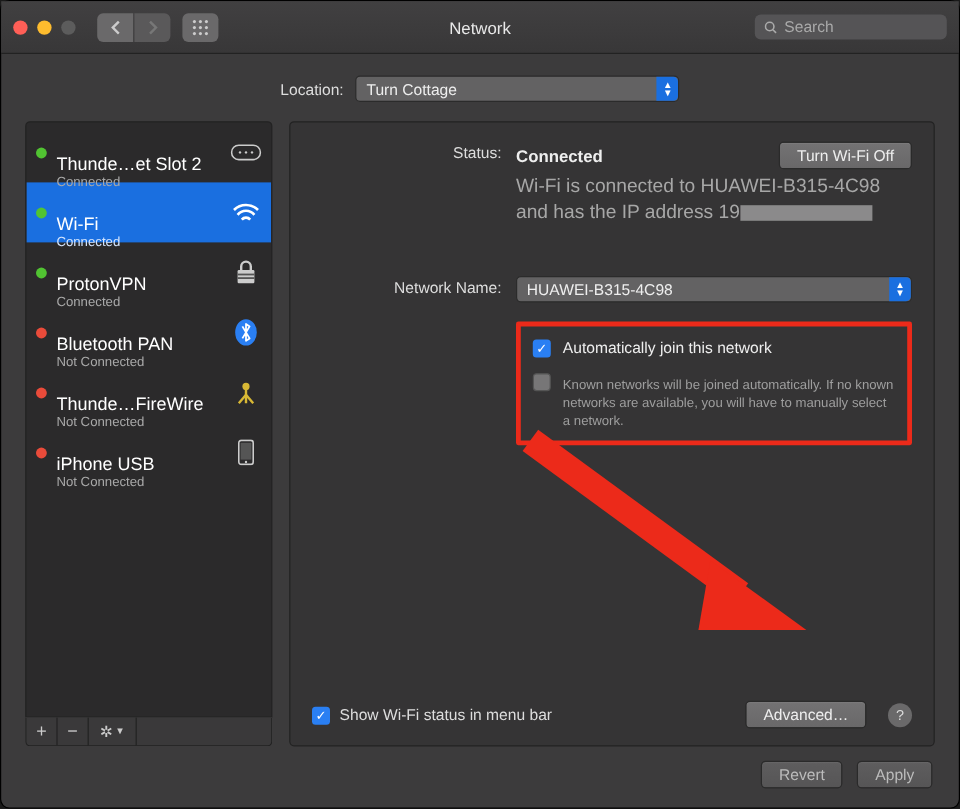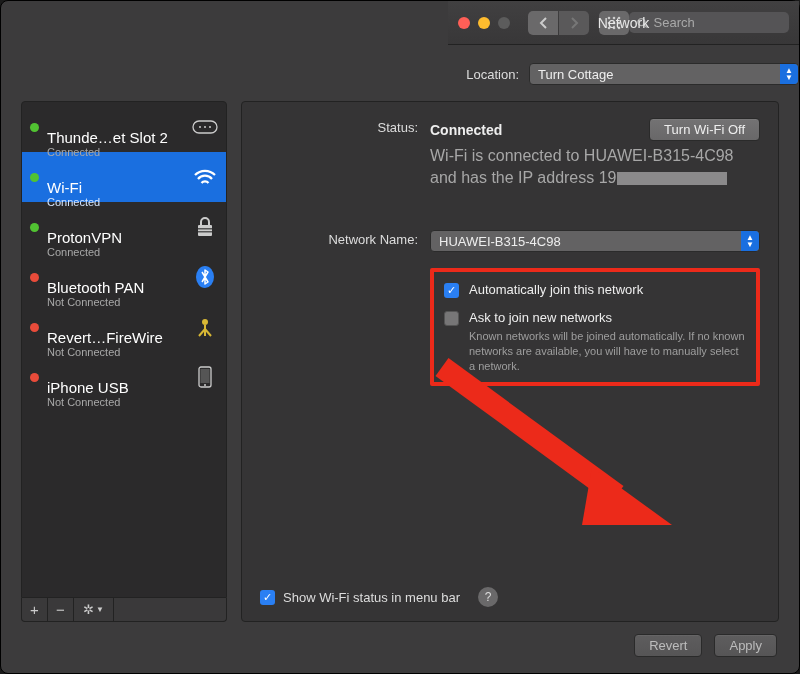--- a/index.html
+++ b/index.html
@@ -13,21 +13,20 @@
     overflow: hidden;
   }
   .window {
     width: 800px;
     height: 674px;
     background: #3c3b3c;
     border: 1px solid #000;
     border-radius: 8px;
     display: flex;
     flex-direction: column;
-    align-items: flex-end;
   }
   .titlebar {
     height: 44px;
     background: linear-gradient(#414041, #383738);
     border-bottom: 1px solid #222;
     display: flex;
     align-items: center;
     padding: 0 10px;
     position: relative;
   }
@@ -378,21 +377,21 @@
             <svg width="22" height="24" viewBox="0 0 22 24">
                 <ellipse cx="11" cy="12" rx="9" ry="11" fill="#2a7ff3"></ellipse>
                 <path d="M8 7 L14 17 L11 19 L11 5 L14 7 L8 17" stroke="#fff" stroke-width="1.5" fill="none" stroke-linejoin="round"></path>
               </svg>
           </div>
         </div>
 
         <div class="sb-item">
           <span class="status-dot red"></span>
           <div class="sb-text">
-            <div class="sb-name">Revert…FireWire</div>
+            <div class="sb-name">Thunde…FireWire</div>
             <div class="sb-status">Not Connected</div>
           </div>
           <div class="sb-icon">
             <svg width="18" height="22" viewBox="0 0 18 22">
                 <circle cx="9" cy="6" r="3" fill="#d8b835"></circle>
                 <line x1="9" y1="9" x2="9" y2="20" stroke="#d8b835" stroke-width="2"></line>
                 <line x1="9" y1="13" x2="3" y2="20" stroke="#d8b835" stroke-width="2"></line>
                 <line x1="9" y1="13" x2="15" y2="20" stroke="#d8b835" stroke-width="2"></line>
               </svg>
           </div>
@@ -452,39 +451,39 @@
       <div class="highlight-box">
         <div class="check-row">
           <div class="checkbox checked">✓</div>
           <div>
             <div class="check-text">Automatically join this network</div>
           </div>
         </div>
         <div class="check-row">
           <div class="checkbox unchecked"></div>
           <div>
-            <div class="check-text">Ask to join new networks</div>
             <div class="check-desc">Known networks will be joined automatically. If no known networks are available, you will have to manually select a network.</div>
           </div>
         </div>
       </div>
 
       <svg class="arrow-annotation" width="260" height="200" viewBox="0 0 260 200">
         <defs>
             <marker id="ah" markerWidth="1" markerHeight="1" refX="0" refY="0"></marker>
           </defs>
         <line x1="20" y1="20" x2="195" y2="148" stroke="#ec2a1a" stroke-width="22"></line>
         <polygon points="170,120 250,178 160,178" fill="#ec2a1a"></polygon>
       </svg>
 
       <div class="bottom-row">
         <div class="bottom-check">
           <div class="checkbox checked">✓</div>
           <span>Show Wi-Fi status in menu bar</span>
         </div>
+        <button class="btn" style="margin-left:auto">Advanced…</button>
         <div class="help-btn">?</div>
       </div>
 
     </div>
 
   </div>
 
   <div class="footer">
     <button class="btn dim">Revert</button>
     <button class="btn dim">Apply</button>

